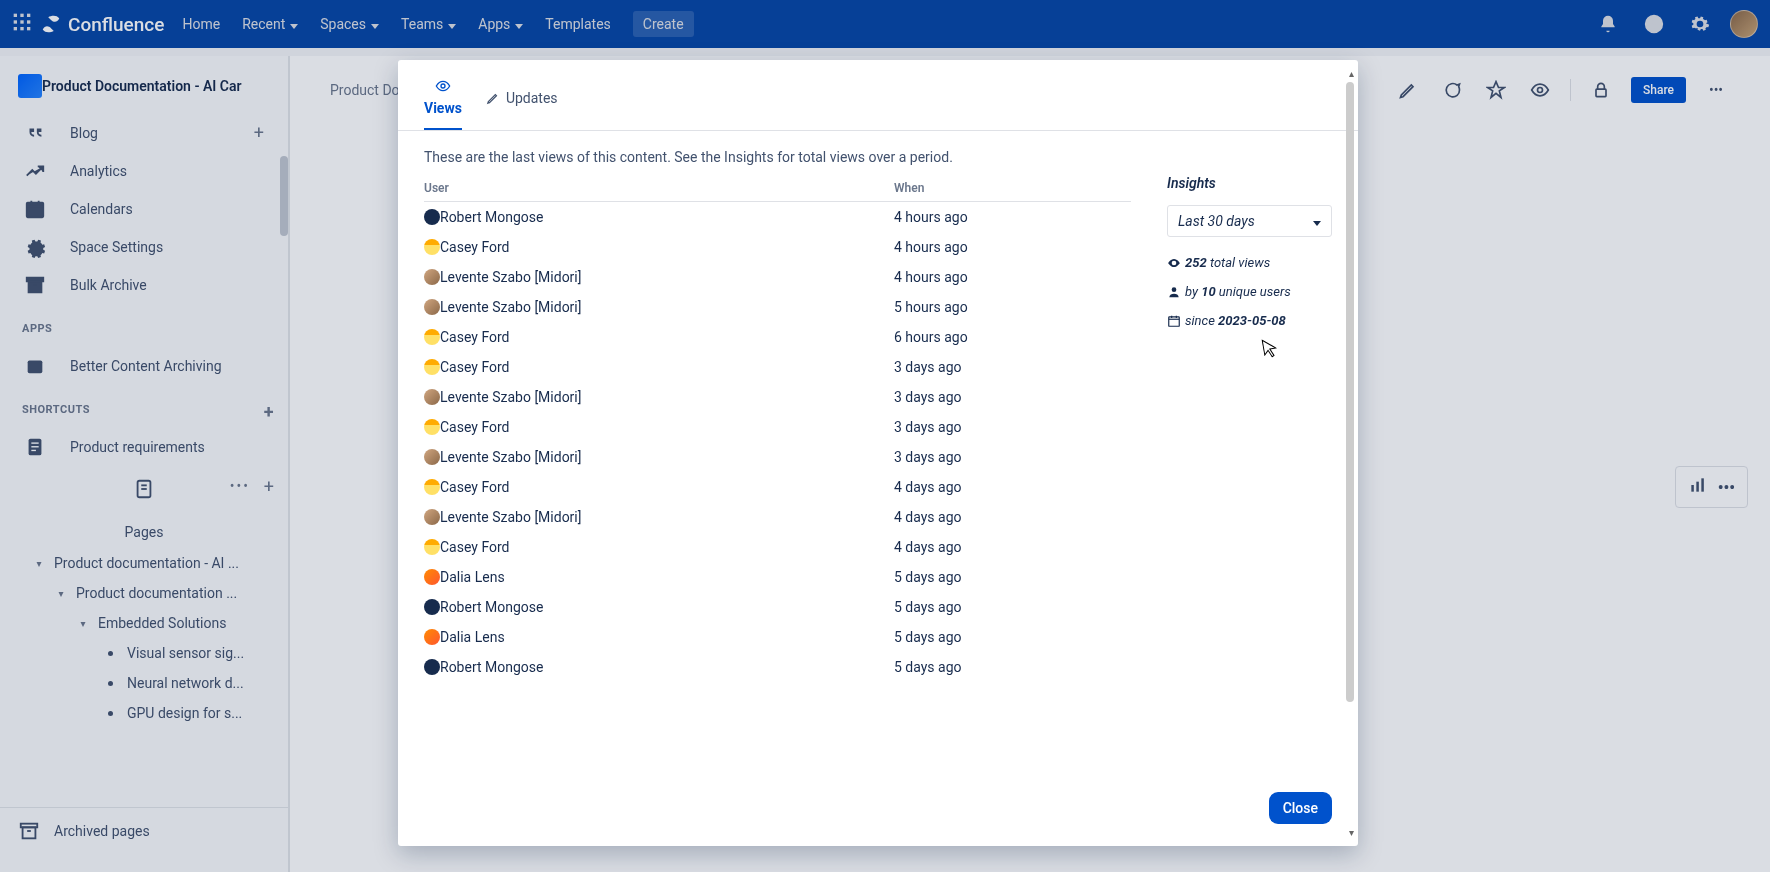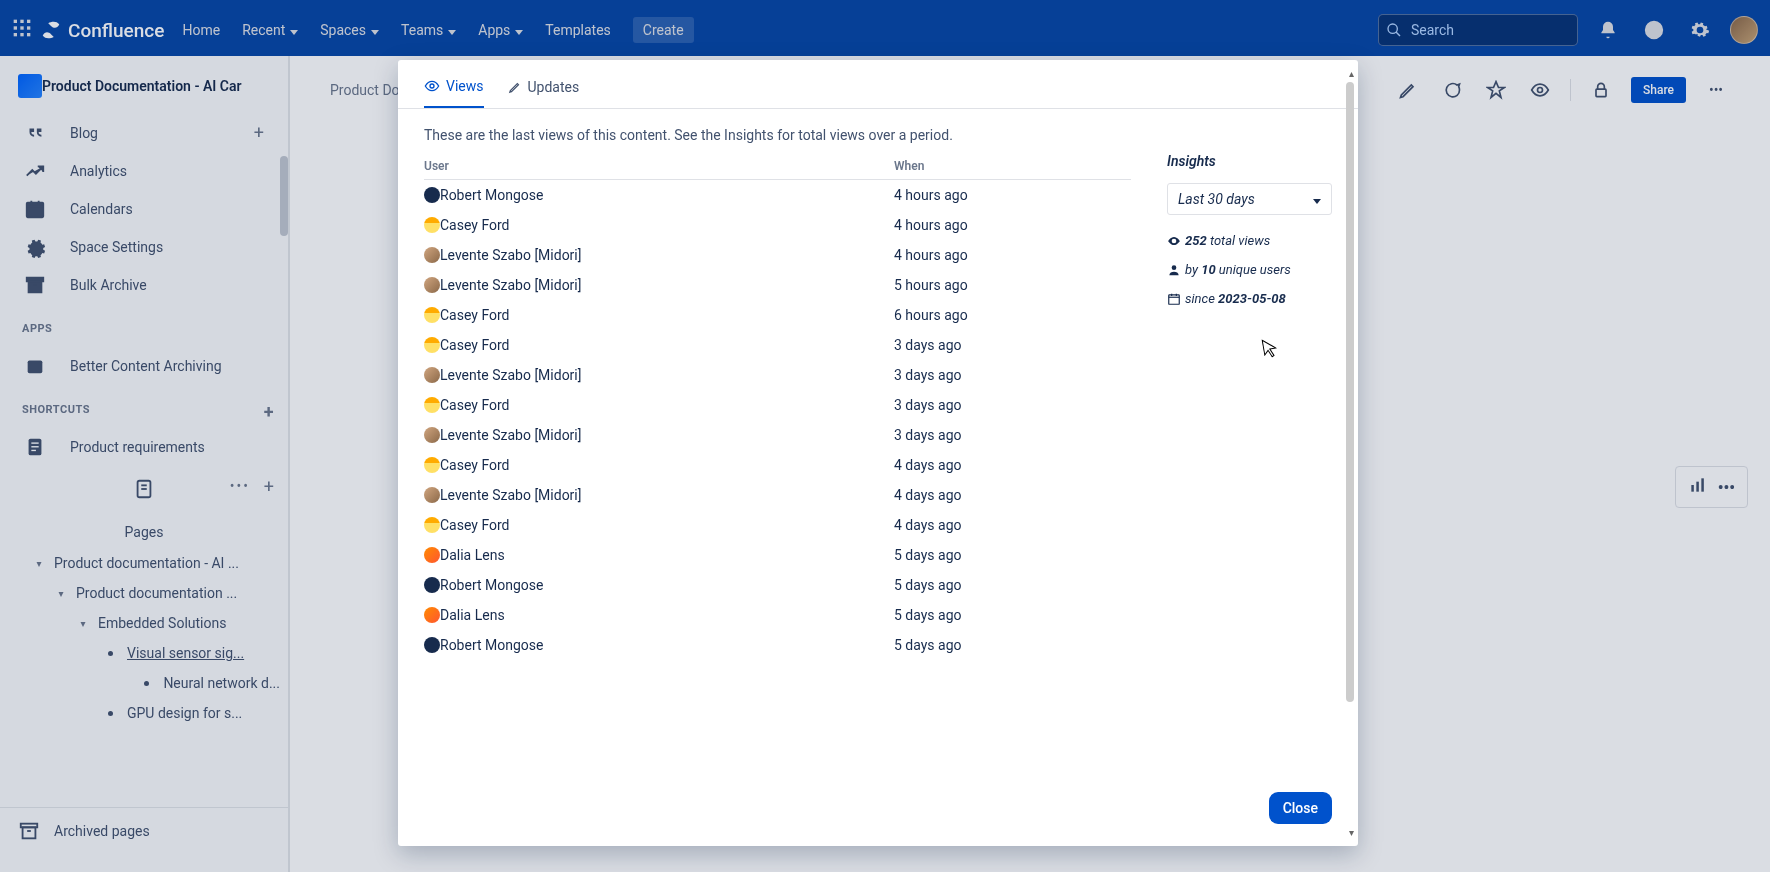--- a/index.html
+++ b/index.html
@@ -1,19 +1,19 @@
 <!DOCTYPE html>
 <html><head>
 <meta charset="utf-8">
 <style>
   * { box-sizing: border-box; margin: 0; padding: 0; font-family: -apple-system, BlinkMacSystemFont, "Segoe UI", Roboto, sans-serif; }
   body { width: 1770px; height: 872px; overflow: hidden; background: #f4f5f7; position: relative; }
   
   
-  .topbar { height: 60px; background: #0747a6; display: flex; align-items: center; padding: 0 12px; color: #fff; }
+  .topbar { height: 48px; background: #0747a6; display: flex; align-items: center; padding: 0 12px; color: #fff; }
   .topbar .apps-icon, .topbar .right svg { fill: #dfe1e6; }
   .topbar .brand { display: flex; align-items: center; gap: 6px; margin-left: 8px; margin-right: 18px; font-size: 19px; font-weight: 500; }
   .topbar .nav { display: flex; align-items: center; gap: 22px; font-size: 14px; }
   .topbar .nav .item { display: flex; align-items: center; gap: 3px; color: #dfe1e6; cursor: pointer; }
   .topbar .nav .create { background: rgba(255,255,255,0.15); padding: 5px 10px; border-radius: 3px; }
   .topbar .spacer { flex: 1; }
   .topbar .search { position: relative; width: 200px; }
   .topbar .search input { width: 100%; height: 32px; background: rgba(9,30,66,0.48); border: 1px solid rgba(255,255,255,0.3); border-radius: 5px; padding: 0 10px 0 32px; color: #fff; font-size: 14px; }
   .topbar .search input::placeholder { color: #b3d4ff; }
   .topbar .search .sicon { position: absolute; left: 8px; top: 8px; }
@@ -46,21 +46,21 @@
   .float-tools { position:absolute; right:22px; top:410px; display:flex; gap:10px; align-items:center; padding:8px 12px; background:#fff; border:1px solid #dfe1e6; border-radius:4px;}
   .float-tools svg { width:20px;height:20px; fill:#42526e;}
   
   
   .overlay { position:absolute; inset:0; background:rgba(9,30,66,0.15); }
   
   
   .modal { position:absolute; left:398px; top:60px; width:960px; height:786px; background:#fff; border-radius:3px; box-shadow:0 8px 24px rgba(9,30,66,0.25); display:flex; flex-direction:column;}
   .modal .tabs { display:flex; gap:24px; padding:18px 26px 0; border-bottom:1px solid #dfe1e6; }
   .modal .tab { display:flex; align-items:center; gap:6px; padding-bottom:12px; font-size:14px; color:#42526e; cursor:pointer; }
-  .modal .tab.active { color:#0052cc; border-bottom:2px solid #0052cc; font-weight:400;}
+  .modal .tab.active { color:#0052cc; border-bottom:2px solid #0052cc; font-weight:700;flex-direction:column;}
   .modal .subtext { padding:18px 26px 10px; font-size:14px; color:#42526e; }
   .modal .body { flex:1; padding:0 26px 10px; display:flex; gap:36px; overflow:hidden;}
   .modal .list { flex:1; overflow-y: hidden; }
   .modal .thead { display:flex; font-size:12px; font-weight:600; color:#6b778c; padding:6px 0; border-bottom:1px solid #dfe1e6;}
   .modal .thead .c-user { flex:0 0 470px; }
   .modal .row { display:flex; align-items:center; padding:7px 0; font-size:14px; color:#172b4d;}
   .modal .row .c-user { flex:0 0 470px; display:flex; align-items:center; gap:0;}
   .modal .row .av { width:16px;height:16px;border-radius:50%; display:inline-block;}
   .av-rm { background:#172b4d; }
   .av-cf { background:linear-gradient(180deg,#ffab00 40%,#ffe066 40%);}
@@ -120,27 +120,20 @@
         <span class="chev-icon"></span>
       </span>
     <span class="item">
         <span>Apps</span>
         <span class="chev-icon"></span>
       </span>
     <span class="item">Templates</span>
     <span class="item create">Create</span>
   </div>
   <div class="spacer"></div>
-  <div class="search">
-    <span class="sicon"><svg width="16" height="16" viewBox="0 0 24 24" fill="none" stroke="#b3d4ff" stroke-width="2">
-          <circle cx="10" cy="10" r="7"></circle>
-          <line x1="21" y1="21" x2="15" y2="15"></line>
-        </svg></span>
-    <input type="text" placeholder="Search" style="">
-  </div>
   <div class="right">
     <div class="iconbtn">
         <svg width="20" height="20" viewBox="0 0 24 24" fill="#dfe1e6">
           <path d="M12 2a6 6 0 0 0-6 6v4l-2 3v1h16v-1l-2-3V8a6 6 0 0 0-6-6zm0 20a2 2 0 0 0 2-2h-4a2 2 0 0 0 2 2z"></path>
         </svg>
       </div>
     <div class="iconbtn">
         <svg width="20" height="20" viewBox="0 0 24 24" fill="none" stroke="#dfe1e6" stroke-width="2">
           <circle cx="12" cy="12" r="10"></circle>
           <path d="M9 9a3 3 0 1 1 4 3c-1 .5-1 1-1 2"></path>
@@ -241,25 +234,25 @@
       </div>
     <div class="titem" style="padding-left:40px;">
         <span class="chev">▾</span>
         <span>Product documentation ...</span>
       </div>
     <div class="titem" style="padding-left:62px;">
         <span class="chev">▾</span>
         <span>Embedded Solutions</span>
       </div>
     <div id="tree-leaves">
-        <div class="titem" style="padding-left: 92px; text-decoration: underline;">
+        <div class="titem" style="padding-left: 92px;">
           <span class="bullet"></span>
           <span>Visual sensor sig...</span>
         </div>
-        <div class="titem" style="padding-left: 92px; justify-content: flex-end;">
+        <div class="titem" style="padding-left: 92px;">
           <span class="bullet"></span>
           <span>Neural network d...</span>
         </div>
         <div class="titem" style="padding-left: 92px;">
           <span class="bullet"></span>
           <span>GPU design for s...</span>
         </div>
       </div>
   </div>
   <div class="archived-row">

